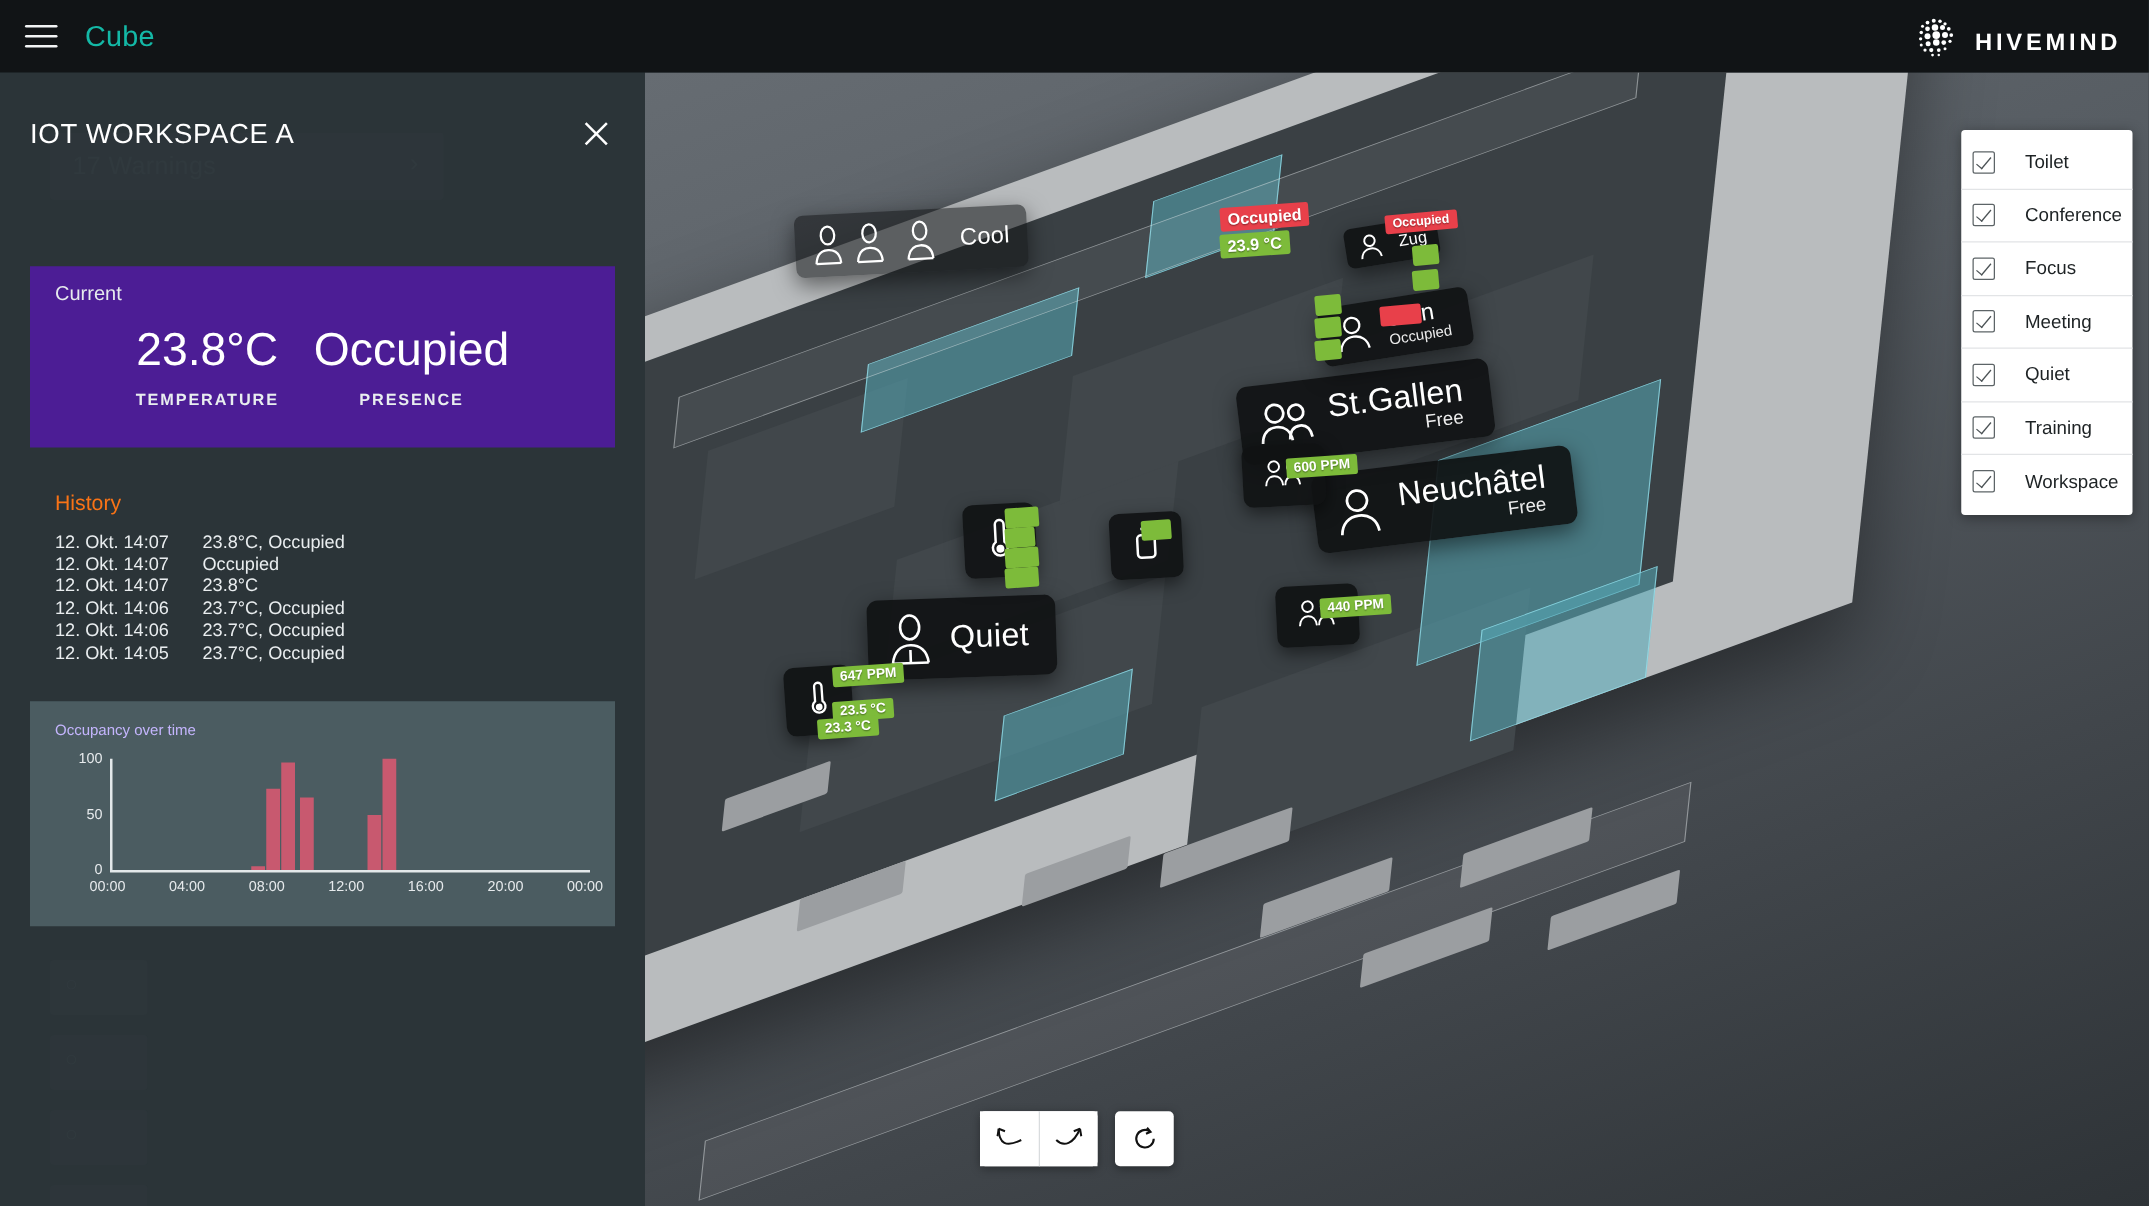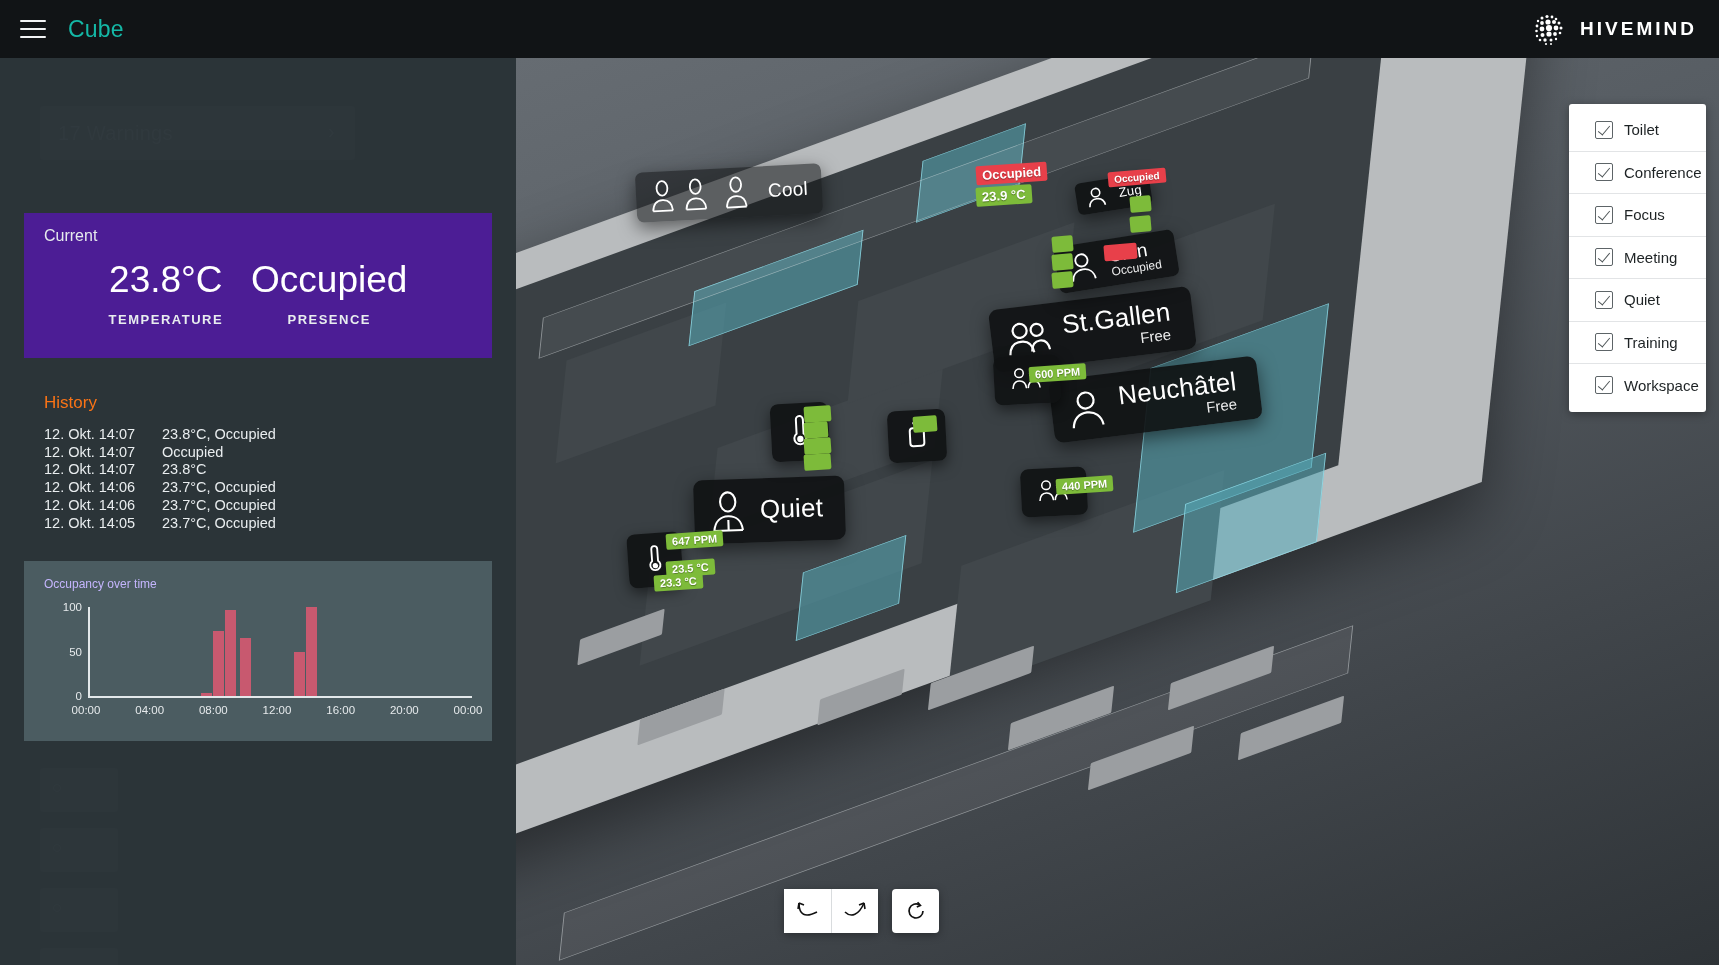--- a/index.html
+++ b/index.html
@@ -24,21 +24,21 @@
     margin-left: 20px; margin-right: 22px;
     display: flex; flex-direction: column; justify-content: space-between;
     cursor: pointer;
   }
   .hamburger span { display: block; height: 2px; background: #f2f4f5; border-radius: 1px; }
   .app-title {
     color: #14b8a6; font-size: 23px; font-weight: 400; letter-spacing: .2px;
   }
   .brand {
     margin-left: auto; margin-right: 22px;
-    display: flex; align-items: center; gap: 13px;
+    display: flex; align-items: flex-end; gap: 13px;
   }
   .brand-mark { width: 34px; height: 34px; position: relative; }
   .brand-name {
     color: #ffffff; font-size: 19px; letter-spacing: 3.0px; font-weight: 600;
   }
 
   
   .viewport {
     position: absolute; left: 516px; top: 58px;
     width: 1203px; height: 907px;
@@ -250,22 +250,22 @@
   .filter-panel {
     position: absolute; right: 13px; top: 104px;
     width: 137px;
     background: #ffffff;
     border-radius: 3px;
     box-shadow: 0 2px 10px rgba(0,0,0,.35);
     padding: 5px 0;
     z-index: 55;
   }
   .filter-row {
-    display: flex; align-items: center; gap: 11px;
-    height: 42.5px; padding: 0 26px;
+    display: flex; align-items: center; gap: 24px;
+    height: 42.5px; padding: 0 9px;
     border-bottom: 1px solid #e2e4e6;
     cursor: pointer;
   }
   .filter-row:last-child { border-bottom: none; }
   .cbox {
     width: 18px; height: 18px; flex: none;
     border: 1.6px solid #5d6467; border-radius: 2px;
     position: relative; background: #fff;
   }
   .cbox:after {
@@ -524,20 +524,24 @@
     <div class="ghost-chev" style="left:328px;top:62px;">›</div>
     <div class="ghost-row" style="left:40px;top:710px;width:78px;height:44px;"></div>
     <div class="ghost-text" style="left:52px;top:720px;font-size:17px;">○   </div>
     <div class="ghost-row" style="left:40px;top:770px;width:78px;height:44px;"></div>
     <div class="ghost-text" style="left:52px;top:780px;font-size:17px;">○   </div>
     <div class="ghost-row" style="left:40px;top:830px;width:78px;height:44px;"></div>
     <div class="ghost-text" style="left:52px;top:840px;font-size:17px;">○   </div>
     <div class="ghost-row" style="left:40px;top:890px;width:78px;height:44px;"></div>
   </div>
 
+  <div class="panel-head">
+    <span class="panel-title">IOT WORKSPACE A</span>
+    <span class="close-btn"></span>
+  </div>
 
   <div class="current-card">
     <span class="card-label">Current</span>
     <div class="metrics">
       <div class="metric">
         <span class="metric-value">23.8°C</span>
         <span class="metric-name">TEMPERATURE</span>
       </div>
       <div class="metric">
         <span class="metric-value">Occupied</span>

